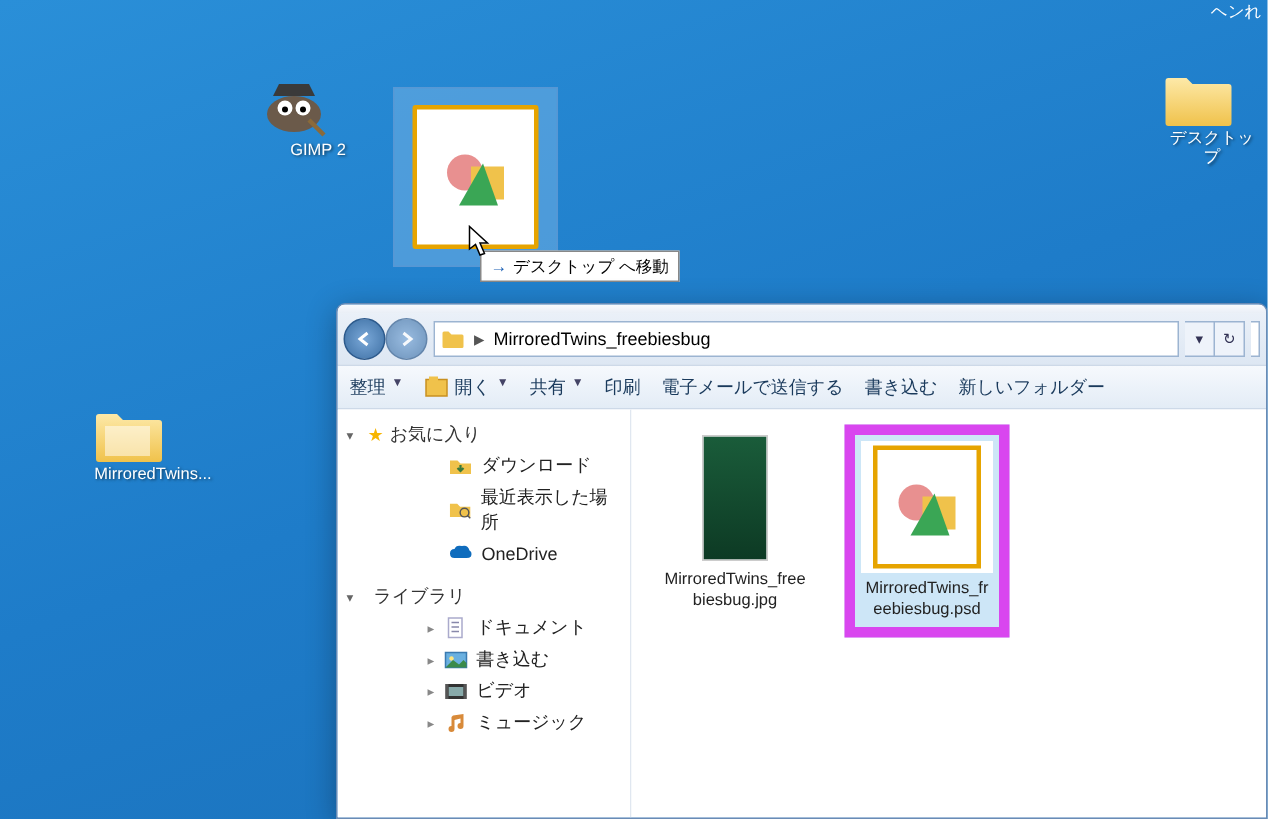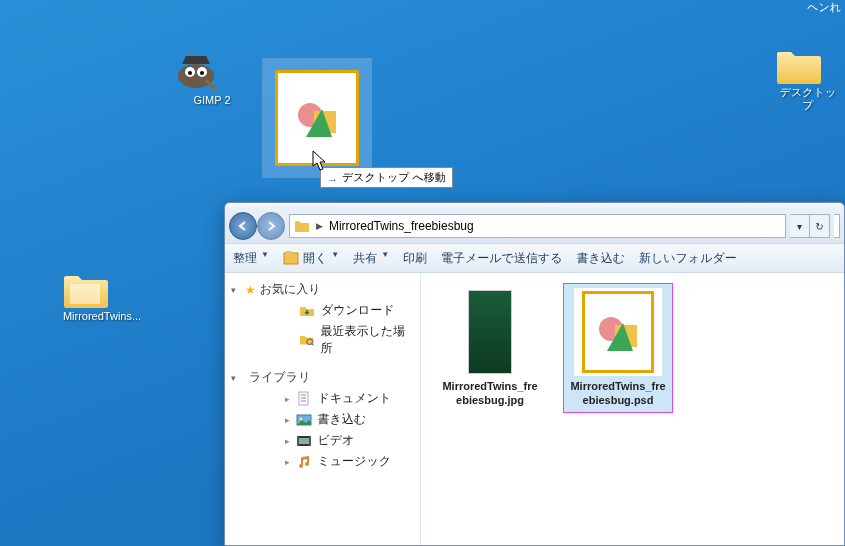--- a/index.html
+++ b/index.html
@@ -43,23 +43,23 @@
   .sidebar { width: 196px; background: #fff; border-right: 1px solid #e0e7f0; overflow-y: auto; padding: 6px 0; }
   .side-group { margin-bottom: 8px; }
   .side-head { display:flex; align-items:center; gap:4px; padding: 2px 6px; font-size: 12px; color:#333; }
   .side-head .tri { font-size: 9px; color:#666; width:10px; }
   .side-item { display:flex; align-items:center; gap:6px; padding: 2px 6px 2px 26px; font-size: 12px; color:#222; cursor:pointer;margin-left:48px; }
   .side-item .ic { width:16px; height:16px; display:flex; align-items:center; justify-content:center; }
   .star { color:#f7b500; }
 
   .content { flex:1; padding: 10px 14px; display:flex; gap: 18px; align-items: flex-start; background:#fff; }
   .file { width: 110px; text-align:center; cursor:pointer; padding:4px; border:1px solid transparent; }
-  .file.selected { background: #cde6f7; border:1px solid #d946ef; }
+  .file.selected { background: #cde6f7; border:7px solid #d946ef; }
   .file .thumb { width: 88px; height: 88px; margin: 0 auto 4px; display:flex; align-items:center; justify-content:center; background:#fff; }
-  .file .fname { font-size: 11px; line-height:1.25; word-break: break-all; color:#222;font-weight:bold; }
+  .file .fname { font-size: 11px; line-height:1.25; word-break: break-all; color:#222; }
   .jpg-thumb { width: 44px; height: 84px; background: linear-gradient(#1a5c3a,#0d3a24); border:1px solid #ccc; }
   .psd-thumb { width: 72px; height: 82px; background:#fff; border:3px solid #e6a400; display:flex; align-items:center; justify-content:center; }
 
   .doc-graphic svg { width: 50px; height: 50px; }
 </style>
 </head>
 <body>
 
 <div style="position:absolute; right:4px; top:0; color:#fff; font-size:11px;">ヘンれ</div>
 
@@ -214,20 +214,28 @@
         <div class="side-item">
             <span class="ic">
               <svg viewBox="0 0 16 16">
                 <path d="M1 4 L1 13 L15 13 L15 6 L8 6 L6 4 Z" fill="#f0c24b"></path>
                 <circle cx="11" cy="10" r="3" fill="none" stroke="#555"></circle>
                 <path d="M13 12 L15 14" stroke="#555"></path>
               </svg>
             </span>
             <span>最近表示した場所</span>
           </div>
+        <div class="side-item">
+            <span class="ic">
+              <svg viewBox="0 0 16 16">
+                <path d="M4 11 Q1 11 1 8 Q1 5 4 5 Q5 2 9 3 Q13 2 14 6 Q16 7 15 10 Q14 11 12 11 Z" fill="#0f6cbd"></path>
+              </svg>
+            </span>
+            <span>OneDrive</span>
+          </div>
       </div>
 
       <div class="side-group">
         <div class="side-head">
           <span class="tri">▾</span>
           <span class="ic"><svg viewBox="0 0 16 16">
                 <rect x="2" y="3" width="3" height="10" fill="#5a9ad5"></rect>
                 <rect x="6" y="3" width="3" height="10" fill="#8ab9e5"></rect>
                 <rect x="10" y="3" width="3" height="10" fill="#5a9ad5"></rect>
               </svg></span>

